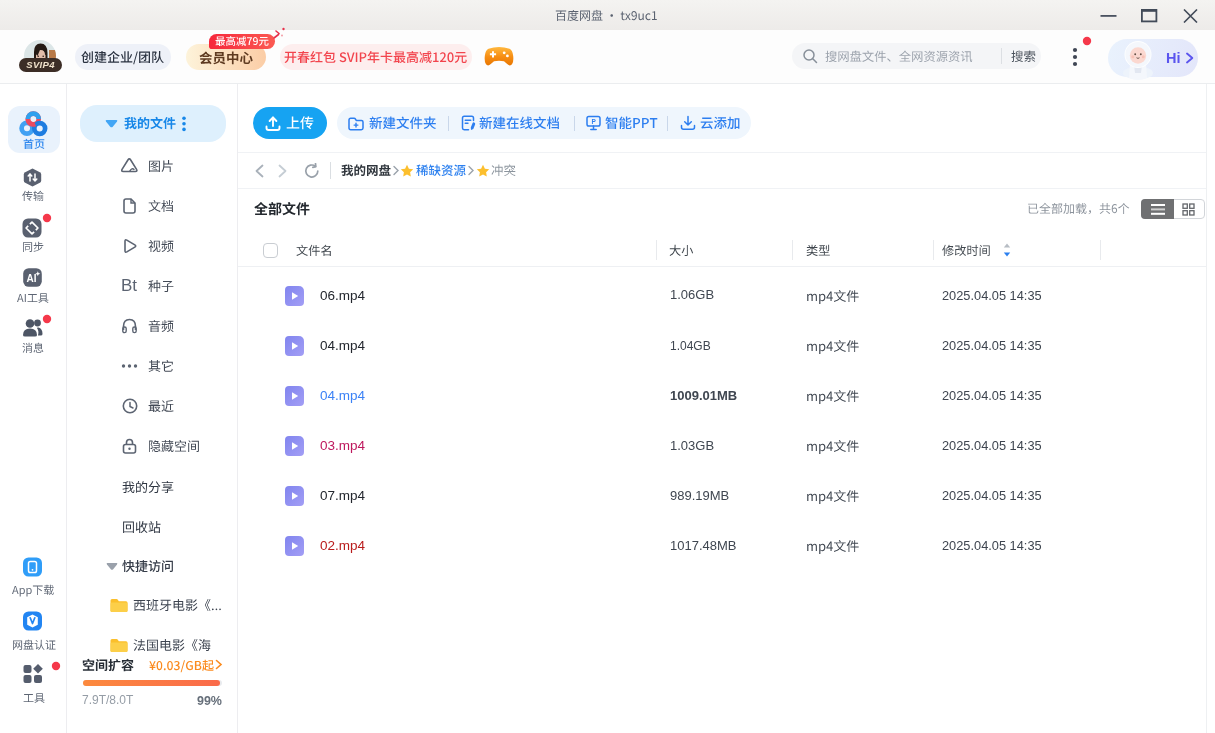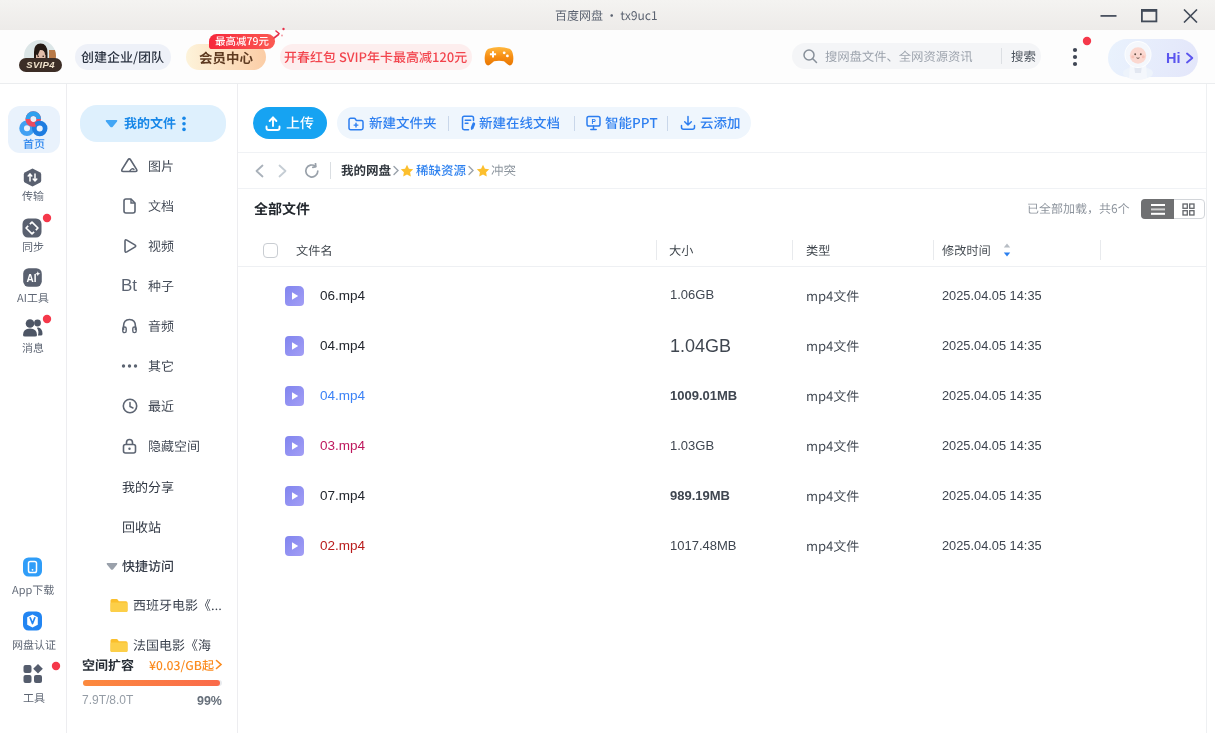--- a/index.html
+++ b/index.html
@@ -535,21 +535,21 @@
       <defs>
         <linearGradient id="vid1" x1="0" y1="0" x2="1" y2="1">
           <stop offset="0" stop-color="#8185ef"></stop>
           <stop offset="1" stop-color="#a39ef5"></stop>
         </linearGradient>
       </defs>
 <path d="M0 5 Q0 1 4 1 L13.5 1 Q19 1 19 6.5 L19 17 Q19 21 15 21 L4 21 Q0 21 0 17 Z" fill="url(#vid1)"></path>
 <path d="M7 7.2 L13.2 11 L7 14.8 Z" fill="#fff"></path>
     </svg>
 <div style="position:absolute;left:320px;top:336.3px;font-size:13.5px;font-weight:normal;color:#23272e;line-height:19.439999999999998px;white-space:nowrap">04.mp4</div>
-<div style="position:absolute;left:670px;top:336.6px;font-size:18px;font-weight:normal;color:#3f4650;line-height:18.72px;white-space:nowrap">1.04GB</div>
+<div style="position:absolute;left:670px;top:336.6px;font-size:12px;font-weight:normal;color:#3f4650;line-height:18.72px;white-space:nowrap">1.04GB</div>
 <div style="position:absolute;left:806.0px;top:337.8px;">
       <svg width="55" height="19" viewBox="0 0 55 19" style="display:block">
         <path transform="translate(0,13)" d="M1.2 0H2.4V-5.1C3 -5.8 3.6 -6.2 4.2 -6.2C5.1 -6.2 5.5 -5.6 5.5 -4.3V0H6.7V-5.1C7.3 -5.8 7.9 -6.2 8.4 -6.2C9.3 -6.2 9.8 -5.6 9.8 -4.3V0H10.9V-4.5C10.9 -6.3 10.2 -7.2 8.8 -7.2C7.9 -7.2 7.2 -6.7 6.5 -5.9C6.2 -6.7 5.6 -7.2 4.5 -7.2C3.7 -7.2 2.9 -6.7 2.3 -6H2.3L2.2 -7.1H1.2Z M13.2 3H14.4V0.6L14.4 -0.7C15 -0.1 15.7 0.2 16.3 0.2C18 0.2 19.4 -1.2 19.4 -3.6C19.4 -5.8 18.4 -7.2 16.6 -7.2C15.8 -7.2 15 -6.8 14.4 -6.2H14.3L14.2 -7.1H13.2ZM16.1 -0.8C15.7 -0.8 15.1 -1 14.4 -1.6V-5.3C15.1 -5.9 15.7 -6.2 16.3 -6.2C17.7 -6.2 18.2 -5.2 18.2 -3.6C18.2 -1.9 17.3 -0.8 16.1 -0.8Z M24.5 0H25.6V-2.6H26.9V-3.6H25.6V-9.5H24.3L20.4 -3.4V-2.6H24.5ZM24.5 -3.6H21.6L23.8 -6.8C24 -7.3 24.3 -7.8 24.5 -8.2H24.6C24.6 -7.7 24.5 -7 24.5 -6.5Z M32.8 -10.7C33.2 -10.1 33.6 -9.2 33.8 -8.7L34.9 -9C34.7 -9.5 34.2 -10.4 33.8 -11ZM28 -8.6V-7.7H30C30.8 -5.7 31.8 -4 33.1 -2.6C31.7 -1.4 29.9 -0.5 27.8 0.1C28 0.3 28.3 0.8 28.4 1C30.6 0.3 32.4 -0.6 33.8 -1.9C35.3 -0.6 37.1 0.4 39.2 0.9C39.4 0.7 39.7 0.3 39.9 0.1C37.8 -0.5 36 -1.4 34.6 -2.6C35.9 -4 36.9 -5.6 37.7 -7.7H39.7V-8.6ZM33.9 -3.3C32.6 -4.5 31.7 -6 31 -7.7H36.6C35.9 -5.9 35 -4.5 33.9 -3.3Z M44.4 -4.4V-3.5H48.2V1H49.1V-3.5H52.7V-4.4H49.1V-7.3H52.1V-8.3H49.1V-10.8H48.2V-8.3H46.4C46.6 -8.8 46.7 -9.5 46.9 -10.1L45.9 -10.3C45.6 -8.6 45.1 -6.9 44.3 -5.8C44.6 -5.7 45 -5.5 45.2 -5.3C45.5 -5.9 45.8 -6.6 46.1 -7.3H48.2V-4.4ZM43.8 -10.9C43.1 -8.9 42 -7 40.7 -5.7C40.9 -5.5 41.2 -5 41.3 -4.7C41.7 -5.2 42.1 -5.7 42.5 -6.2V1H43.4V-7.8C43.9 -8.7 44.4 -9.6 44.7 -10.6Z" fill="#3f4650"></path>
       </svg>
     </div>
 <div style="position:absolute;left:942px;top:336.8px;font-size:12.8px;font-weight:normal;color:#3f4650;line-height:18.432px;white-space:nowrap">2025.04.05 14:35</div>
 <svg style="position:absolute;left:285px;top:385px;" width="19" height="22" viewBox="0 0 19 22">
       <defs>
         <linearGradient id="vid2" x1="0" y1="0" x2="1" y2="1">
           <stop offset="0" stop-color="#8185ef"></stop>
@@ -589,21 +589,21 @@
       <defs>
         <linearGradient id="vid4" x1="0" y1="0" x2="1" y2="1">
           <stop offset="0" stop-color="#8185ef"></stop>
           <stop offset="1" stop-color="#a39ef5"></stop>
         </linearGradient>
       </defs>
 <path d="M0 5 Q0 1 4 1 L13.5 1 Q19 1 19 6.5 L19 17 Q19 21 15 21 L4 21 Q0 21 0 17 Z" fill="url(#vid4)"></path>
 <path d="M7 7.2 L13.2 11 L7 14.8 Z" fill="#fff"></path>
     </svg>
 <div style="position:absolute;left:320px;top:486.3px;font-size:13.5px;font-weight:normal;color:#23272e;line-height:19.439999999999998px;white-space:nowrap">07.mp4</div>
-<div style="position:absolute;left:670px;top:486.6px;font-size:13px;font-weight:bold;color:#3f4650;line-height:18.72px;white-space:nowrap">989.19MB</div>
+<div style="position:absolute;left:670px;top:486.6px;font-size:13px;font-weight:normal;color:#3f4650;line-height:18.72px;white-space:nowrap">989.19MB</div>
 <div style="position:absolute;left:806.0px;top:487.8px;">
       <svg width="55" height="19" viewBox="0 0 55 19" style="display:block">
         <path transform="translate(0,13)" d="M1.2 0H2.4V-5.1C3 -5.8 3.6 -6.2 4.2 -6.2C5.1 -6.2 5.5 -5.6 5.5 -4.3V0H6.7V-5.1C7.3 -5.8 7.9 -6.2 8.4 -6.2C9.3 -6.2 9.8 -5.6 9.8 -4.3V0H10.9V-4.5C10.9 -6.3 10.2 -7.2 8.8 -7.2C7.9 -7.2 7.2 -6.7 6.5 -5.9C6.2 -6.7 5.6 -7.2 4.5 -7.2C3.7 -7.2 2.9 -6.7 2.3 -6H2.3L2.2 -7.1H1.2Z M13.2 3H14.4V0.6L14.4 -0.7C15 -0.1 15.7 0.2 16.3 0.2C18 0.2 19.4 -1.2 19.4 -3.6C19.4 -5.8 18.4 -7.2 16.6 -7.2C15.8 -7.2 15 -6.8 14.4 -6.2H14.3L14.2 -7.1H13.2ZM16.1 -0.8C15.7 -0.8 15.1 -1 14.4 -1.6V-5.3C15.1 -5.9 15.7 -6.2 16.3 -6.2C17.7 -6.2 18.2 -5.2 18.2 -3.6C18.2 -1.9 17.3 -0.8 16.1 -0.8Z M24.5 0H25.6V-2.6H26.9V-3.6H25.6V-9.5H24.3L20.4 -3.4V-2.6H24.5ZM24.5 -3.6H21.6L23.8 -6.8C24 -7.3 24.3 -7.8 24.5 -8.2H24.6C24.6 -7.7 24.5 -7 24.5 -6.5Z M32.8 -10.7C33.2 -10.1 33.6 -9.2 33.8 -8.7L34.9 -9C34.7 -9.5 34.2 -10.4 33.8 -11ZM28 -8.6V-7.7H30C30.8 -5.7 31.8 -4 33.1 -2.6C31.7 -1.4 29.9 -0.5 27.8 0.1C28 0.3 28.3 0.8 28.4 1C30.6 0.3 32.4 -0.6 33.8 -1.9C35.3 -0.6 37.1 0.4 39.2 0.9C39.4 0.7 39.7 0.3 39.9 0.1C37.8 -0.5 36 -1.4 34.6 -2.6C35.9 -4 36.9 -5.6 37.7 -7.7H39.7V-8.6ZM33.9 -3.3C32.6 -4.5 31.7 -6 31 -7.7H36.6C35.9 -5.9 35 -4.5 33.9 -3.3Z M44.4 -4.4V-3.5H48.2V1H49.1V-3.5H52.7V-4.4H49.1V-7.3H52.1V-8.3H49.1V-10.8H48.2V-8.3H46.4C46.6 -8.8 46.7 -9.5 46.9 -10.1L45.9 -10.3C45.6 -8.6 45.1 -6.9 44.3 -5.8C44.6 -5.7 45 -5.5 45.2 -5.3C45.5 -5.9 45.8 -6.6 46.1 -7.3H48.2V-4.4ZM43.8 -10.9C43.1 -8.9 42 -7 40.7 -5.7C40.9 -5.5 41.2 -5 41.3 -4.7C41.7 -5.2 42.1 -5.7 42.5 -6.2V1H43.4V-7.8C43.9 -8.7 44.4 -9.6 44.7 -10.6Z" fill="#3f4650"></path>
       </svg>
     </div>
 <div style="position:absolute;left:942px;top:486.8px;font-size:12.8px;font-weight:normal;color:#3f4650;line-height:18.432px;white-space:nowrap">2025.04.05 14:35</div>
 <svg style="position:absolute;left:285px;top:535px;" width="19" height="22" viewBox="0 0 19 22">
       <defs>
         <linearGradient id="vid5" x1="0" y1="0" x2="1" y2="1">
           <stop offset="0" stop-color="#8185ef"></stop>

